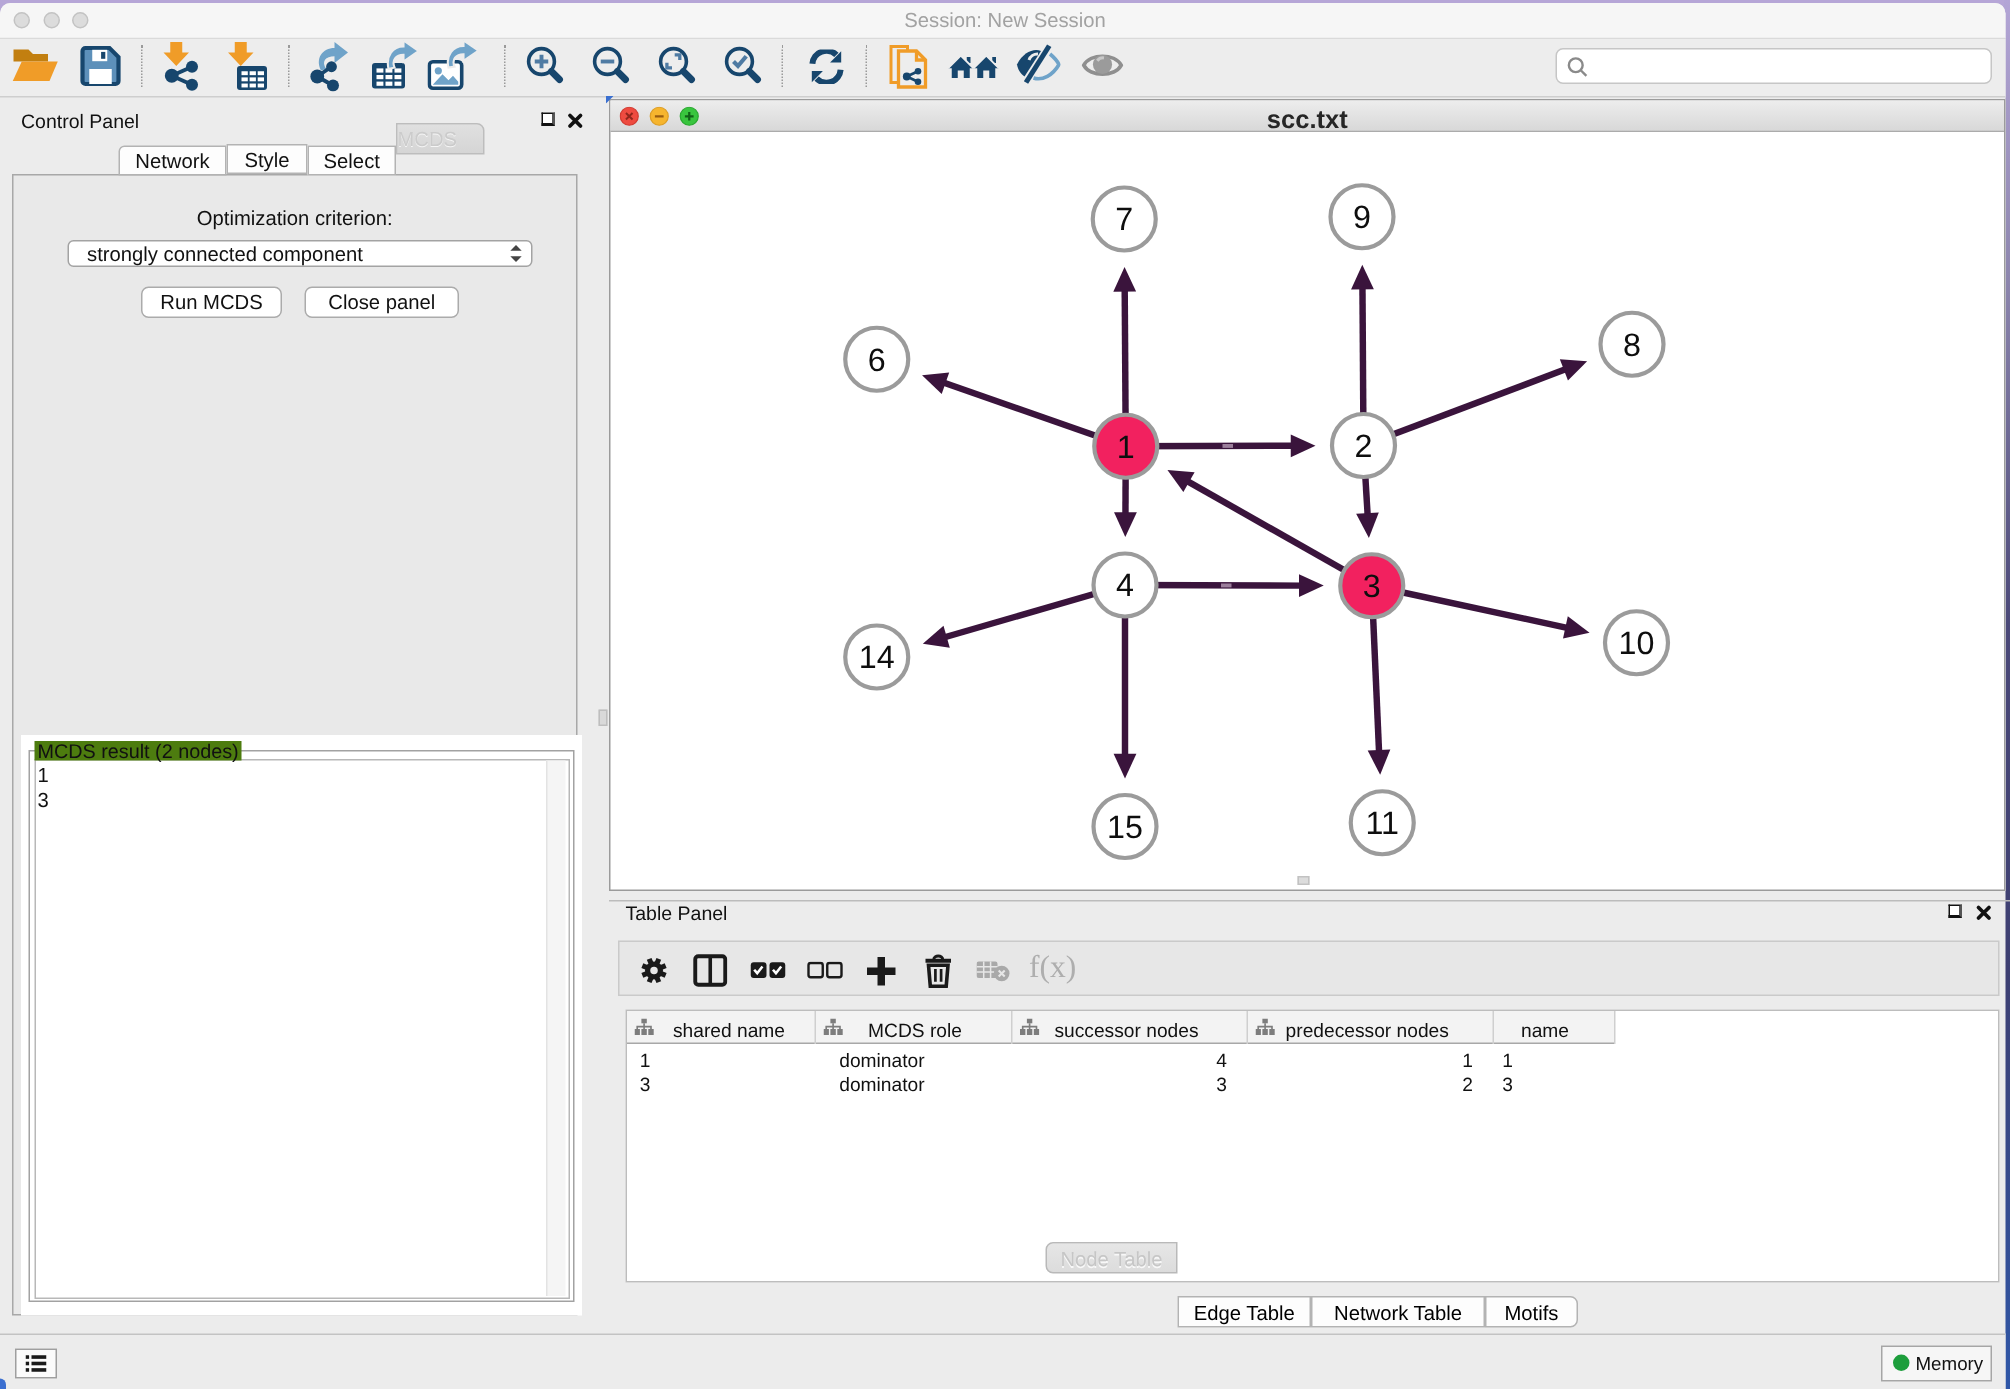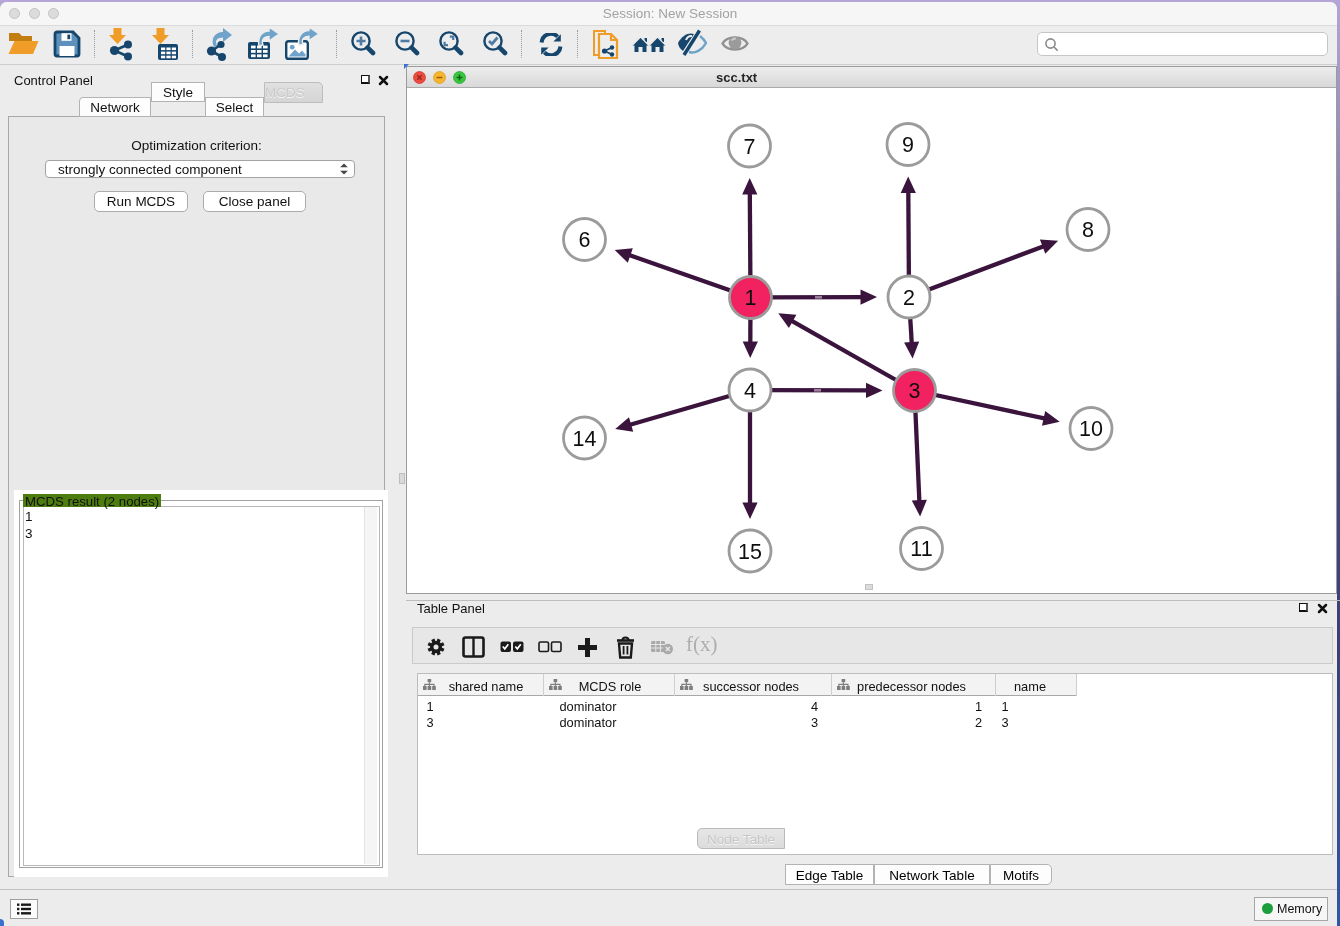--- a/index.html
+++ b/index.html
@@ -151,21 +151,21 @@
 <line x1="10" y1="10" x2="13.6" y2="13.6" stroke="#8a8a8a" stroke-width="1.6"></line>
 </svg>
 <div class="tx" style="left:14px;top:73px;font-size:13px">Control Panel</div>
 <div class="a" style="left:361px;top:75px;width:9px;height:9px;border:1.6px solid #111;border-right:2.4px solid #555;border-bottom:2.4px solid #111;background:#fff"></div>
 <svg class="a" style="left:378px;top:75px" width="11" height="11" viewBox="0 0 11 11">
 <path d="M2 2 L9 9 M9 2 L2 9" stroke="#111" stroke-width="2.5" stroke-linecap="round"></path>
 </svg>
 
 <div class="a" style="left:8px;top:116px;width:377px;height:761px;background:#e9e9e9;border:1px solid #a8a8a8"></div>
 <div class="a" style="left:79px;top:97px;width:72px;height:20px;background:#fdfdfd;border:1px solid #b3b3b3;border-radius:4px 0 0 0;line-height:20px;text-align:center;font-size:13.5px;color:#111">Network</div>
-<div class="a" style="left:151px;top:82px;width:54px;height:20px;background:#fdfdfd;border:1px solid #b3b3b3;border-radius:0;line-height:20px;text-align:center;font-size:13.5px;color:#111">Style</div>
+<div class="a" style="left:151px;top:96px;width:54px;height:20px;background:#fdfdfd;border:1px solid #b3b3b3;border-radius:0;line-height:20px;text-align:center;font-size:13.5px;color:#111">Style</div>
 <div class="a" style="left:205px;top:97px;width:59px;height:20px;background:#fdfdfd;border:1px solid #b3b3b3;border-radius:0;line-height:20px;text-align:center;font-size:13.5px;color:#111">Select</div>
 <div class="a" style="left:264px;top:82px;width:59px;height:21px;background:linear-gradient(#e0e0e0,#d5d5d5);border:1px solid #bdbdbd;border-radius:0 5px 0 0;line-height:20px;font-size:13.5px;color:#cbcbcb;text-shadow:0 1px 0 #f6f6f6">MCDS</div>
 <div class="tx" style="left:8px;top:138px;width:377px;text-align:center;font-size:13.5px">Optimization criterion:</div>
 <div class="a" style="left:45px;top:160px;width:310px;height:18px;background:#fff;border:1px solid #a3a3a3;border-radius:4px"></div>
 <div class="tx" style="left:58px;top:161.5px;font-size:13.5px">strongly connected component</div>
 <svg class="a" style="left:337px;top:162px" width="14" height="14" viewBox="0 0 14 14">
 <path d="M3.2 5.2 L7 1.4 L10.8 5.2 Z" fill="#444"></path>
 <path d="M3.2 8.8 L7 12.6 L10.8 8.8 Z" fill="#444"></path>
 </svg>
 <div class="a" style="left:94px;top:191px;width:94px;height:21px;background:#fff;border:1px solid #ababab;border-radius:5px;line-height:20px;text-align:center;font-size:13.5px;color:#111">Run MCDS</div>
@@ -175,21 +175,21 @@
 <div class="a" style="left:19px;top:500px;width:364px;height:368px;border:1px solid #a2a2a2"></div>
 <div class="a" style="left:22.5px;top:505.5px;width:357px;height:360px;border:1px solid #b8b8b8;background:#fff"></div>
 <div class="a" style="left:364px;top:507px;width:13px;height:357px;background:#f5f5f5;border-left:1px solid #e3e3e3"></div>
 <div class="a" style="left:23px;top:494px;height:13px;background:#4d7c0f;padding:0 2px"><span style="font-size:13.2px;color:#111;position:relative;top:-2px">MCDS result (2 nodes)</span></div>
 <div class="tx" style="left:25px;top:509px;font-size:13.5px">1</div>
 <div class="tx" style="left:25px;top:525.5px;font-size:13.5px">3</div>
 
 <div class="a" style="left:398.5px;top:472.5px;width:6px;height:11px;background:#d9d9d9;border:1px solid #bebebe"></div>
 <div class="a" style="left:406px;top:66px;width:931px;height:528px;background:#fff;border:1px solid #9b9b9b"></div>
 <div class="a" style="left:407px;top:67px;width:929px;height:21px;background:linear-gradient(#ededed,#d8d8d8);border-bottom:1px solid #ababab"></div>
-<div class="tx" style="left:716px;top:70px;width:343px;text-align:left;font-size:13px;font-weight:bold;color:#262626">scc.txt</div>
+<div class="tx" style="left:700px;top:70px;width:343px;text-align:center;font-size:17px;font-weight:bold;color:#262626">scc.txt</div>
 <svg class="a" style="left:404px;top:64px" width="5" height="5" viewBox="0 0 5 5">
     <path d="M0 0 h5 L0 5 Z" fill="#3a6fd0"></path>
   </svg>
 <svg class="a" style="left:413px;top:70.5px" width="56" height="13" viewBox="0 0 56 13">
 <circle cx="6.5" cy="6.5" r="6" fill="#ee4b40" stroke="#d23b31" stroke-width="0.8"></circle>
 <path d="M4.3 4.3 L8.7 8.7 M8.7 4.3 L4.3 8.7" stroke="#90261c" stroke-width="1.3"></path>
 <circle cx="26.5" cy="6.5" r="6" fill="#f6b52e" stroke="#dd9e25" stroke-width="0.8"></circle>
 <path d="M23.6 6.5 h5.8" stroke="#985c10" stroke-width="1.5"></path>
 <circle cx="46.5" cy="6.5" r="6" fill="#39c53e" stroke="#2aa930" stroke-width="0.8"></circle>
 <path d="M43.6 6.5 h5.8 M46.5 3.6 v5.8" stroke="#106217" stroke-width="1.5"></path>

